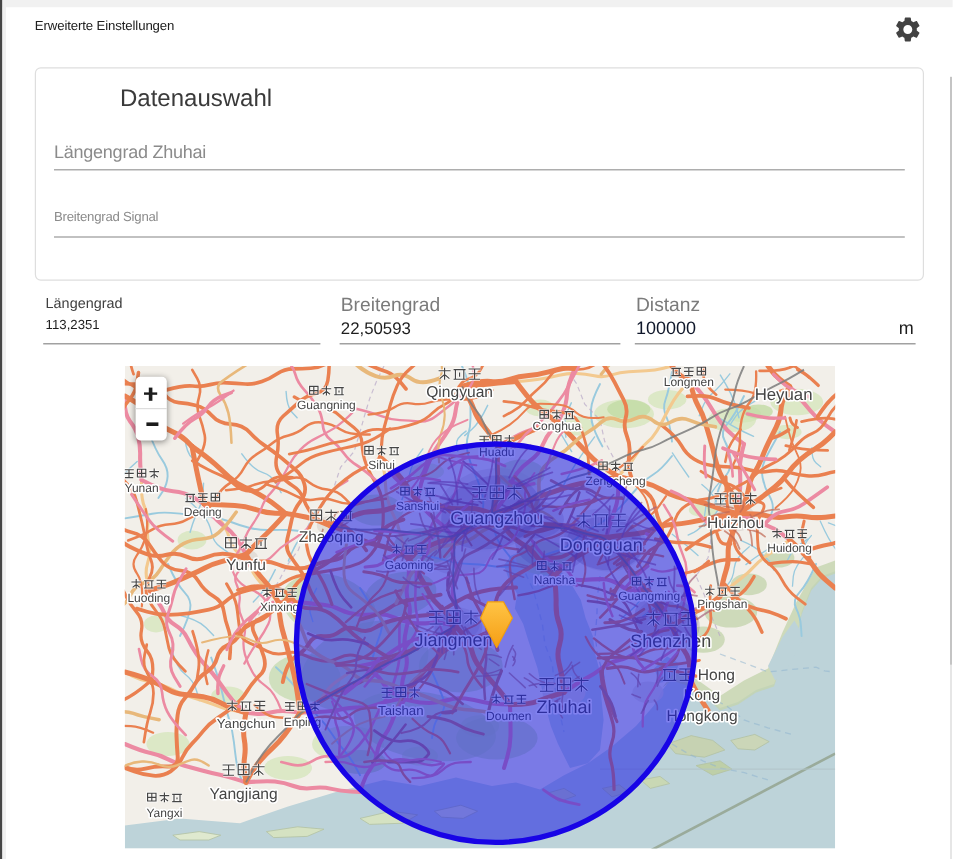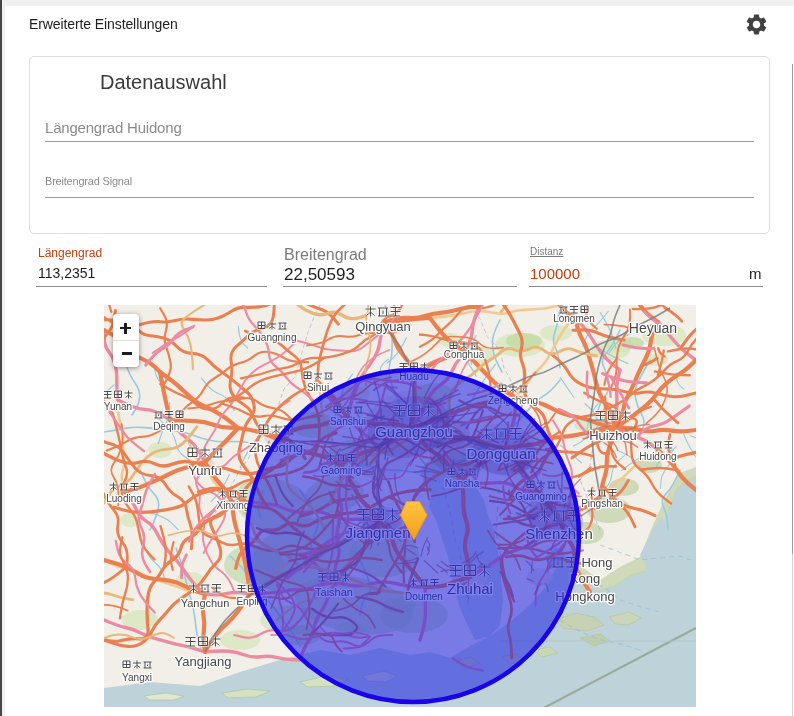--- a/index.html
+++ b/index.html
@@ -5,42 +5,42 @@
 body{width:794px;height:716px;position:relative;background:#ffffff;font-family:"Liberation Sans",sans-serif;overflow:hidden;}
 .abs{position:absolute;}
 </style></head>
 <body>
 <div class="abs" style="left:0;top:0;width:794px;height:6px;background:#f1f1f1"></div>
 <div class="abs" style="left:0;top:0;width:2px;height:716px;background:#464646"></div>
 <div class="abs" style="left:2px;top:0;width:3px;height:716px;background:#f1f1f1"></div>
 <div class="abs" style="left:791.5px;top:64px;width:1px;height:490px;background:#9d9d9d"></div>
 <div class="abs" style="left:791.5px;top:554px;width:1px;height:162px;background:#d6d6d6"></div>
 
-<div class="abs" style="left:29px;top:15.5px;font-size:14px;letter-spacing:-0.1px;color:#202020;">Erweiterte Einstellungen</div>
+<div class="abs" style="left:29px;top:15.5px;font-size:11px;letter-spacing:-0.1px;color:#202020;">Erweiterte Einstellungen</div>
 <svg class="abs" style="left:744px;top:11.5px" width="25" height="25" viewBox="0 0 24 24" fill="#424242">
     <path d="M19.14 12.94c.04-.3.06-.61.06-.94 0-.32-.02-.64-.07-.94l2.03-1.58c.18-.14.23-.41.12-.61l-1.92-3.32c-.12-.22-.37-.29-.59-.22l-2.39.96c-.5-.38-1.03-.7-1.62-.94l-.36-2.54c-.04-.24-.24-.41-.48-.41h-3.84c-.24 0-.43.17-.47.41l-.36 2.54c-.59.24-1.13.57-1.62.94l-2.39-.96c-.22-.08-.47 0-.59.22L2.74 8.87c-.12.21-.08.47.12.61l2.03 1.58c-.05.3-.09.63-.09.94s.02.64.07.94l-2.03 1.58c-.18.14-.23.41-.12.61l1.92 3.32c.12.22.37.29.59.22l2.39-.96c.5.38 1.03.7 1.62.94l.36 2.54c.05.24.24.41.48.41h3.84c.24 0 .44-.17.47-.41l.36-2.54c.59-.24 1.13-.56 1.62-.94l2.39.96c.22.08.47 0 .59-.22l1.92-3.32c.12-.22.07-.47-.12-.61l-2.01-1.58zM12 15.6c-1.98 0-3.6-1.62-3.6-3.6s1.62-3.6 3.6-3.6 3.6 1.62 3.6 3.6-1.62 3.6-3.6 3.6z"></path>
   </svg>
 
 <div class="abs" style="left:28.5px;top:55.5px;width:739.5px;height:176px;border:1px solid #dedede;border-radius:5px;"></div>
 <div class="abs" style="left:60px;top:71px;font-size:20px;color:#3a3a3a;margin-left:40px;">Datenauswahl</div>
-<div class="abs" style="left:45px;top:119px;font-size:15px;letter-spacing:-0.2px;color:#8b8b8b;">Längengrad Huidong</div>
+<div class="abs" style="left:45px;top:119px;font-size:15px;letter-spacing:-0.2px;color:#8b8b8b;">Längengrad Zhuhai</div>
 <div class="abs" style="left:45px;top:141px;width:708.5px;height:1px;background:#999999"></div>
 <div class="abs" style="left:45px;top:175px;font-size:11px;letter-spacing:-0.2px;color:#8b8b8b;">Breitengrad Signal</div>
 <div class="abs" style="left:45px;top:196.5px;width:708.5px;height:1px;background:#999999"></div>
 
-<div class="abs" style="left:38px;top:246px;font-size:12px;color:#c2410c;">Längengrad</div>
-<div class="abs" style="left:38px;top:264.5px;font-size:14px;color:#1e1e1e;">113,2351</div>
+<div class="abs" style="left:38px;top:246px;font-size:12px;color:#404040;">Längengrad</div>
+<div class="abs" style="left:38px;top:264.5px;font-size:11px;color:#1e1e1e;">113,2351</div>
 <div class="abs" style="left:36px;top:286px;width:231px;height:1px;background:#8b8b8b"></div>
 
 <div class="abs" style="left:284px;top:246px;font-size:16px;color:#7b7b7b;">Breitengrad</div>
-<div class="abs" style="left:284px;top:264.5px;font-size:17px;color:#1e1e1e;">22,50593</div>
+<div class="abs" style="left:284px;top:264.5px;font-size:14px;color:#1e1e1e;">22,50593</div>
 <div class="abs" style="left:283px;top:286px;width:234px;height:1px;background:#8b8b8b"></div>
 
-<div class="abs" style="left:530px;top:246px;font-size:10px;color:#7b7b7b;text-decoration:underline;">Distanz</div>
-<div class="abs" style="left:530px;top:264.5px;font-size:15px;color:#c2410c;">100000</div>
+<div class="abs" style="left:530px;top:246px;font-size:16px;color:#7b7b7b;">Distanz</div>
+<div class="abs" style="left:530px;top:264.5px;font-size:15px;color:#0f172a;">100000</div>
 <div class="abs" style="left:529px;top:286px;width:234px;height:1px;background:#8b8b8b"></div>
 <div class="abs" style="left:749px;top:264.5px;font-size:15px;color:#1e1e1e;">m</div>
 
 <svg width="592" height="402" viewBox="0 0 592 402" style="position:absolute;left:104px;top:305px;display:block">
     <defs>
       <linearGradient id="mk" x1="0" y1="0" x2="0" y2="1">
         <stop offset="0" stop-color="#ffc445"></stop>
         <stop offset="1" stop-color="#f59e15"></stop>
       </linearGradient>
       <clipPath id="mapclip">

